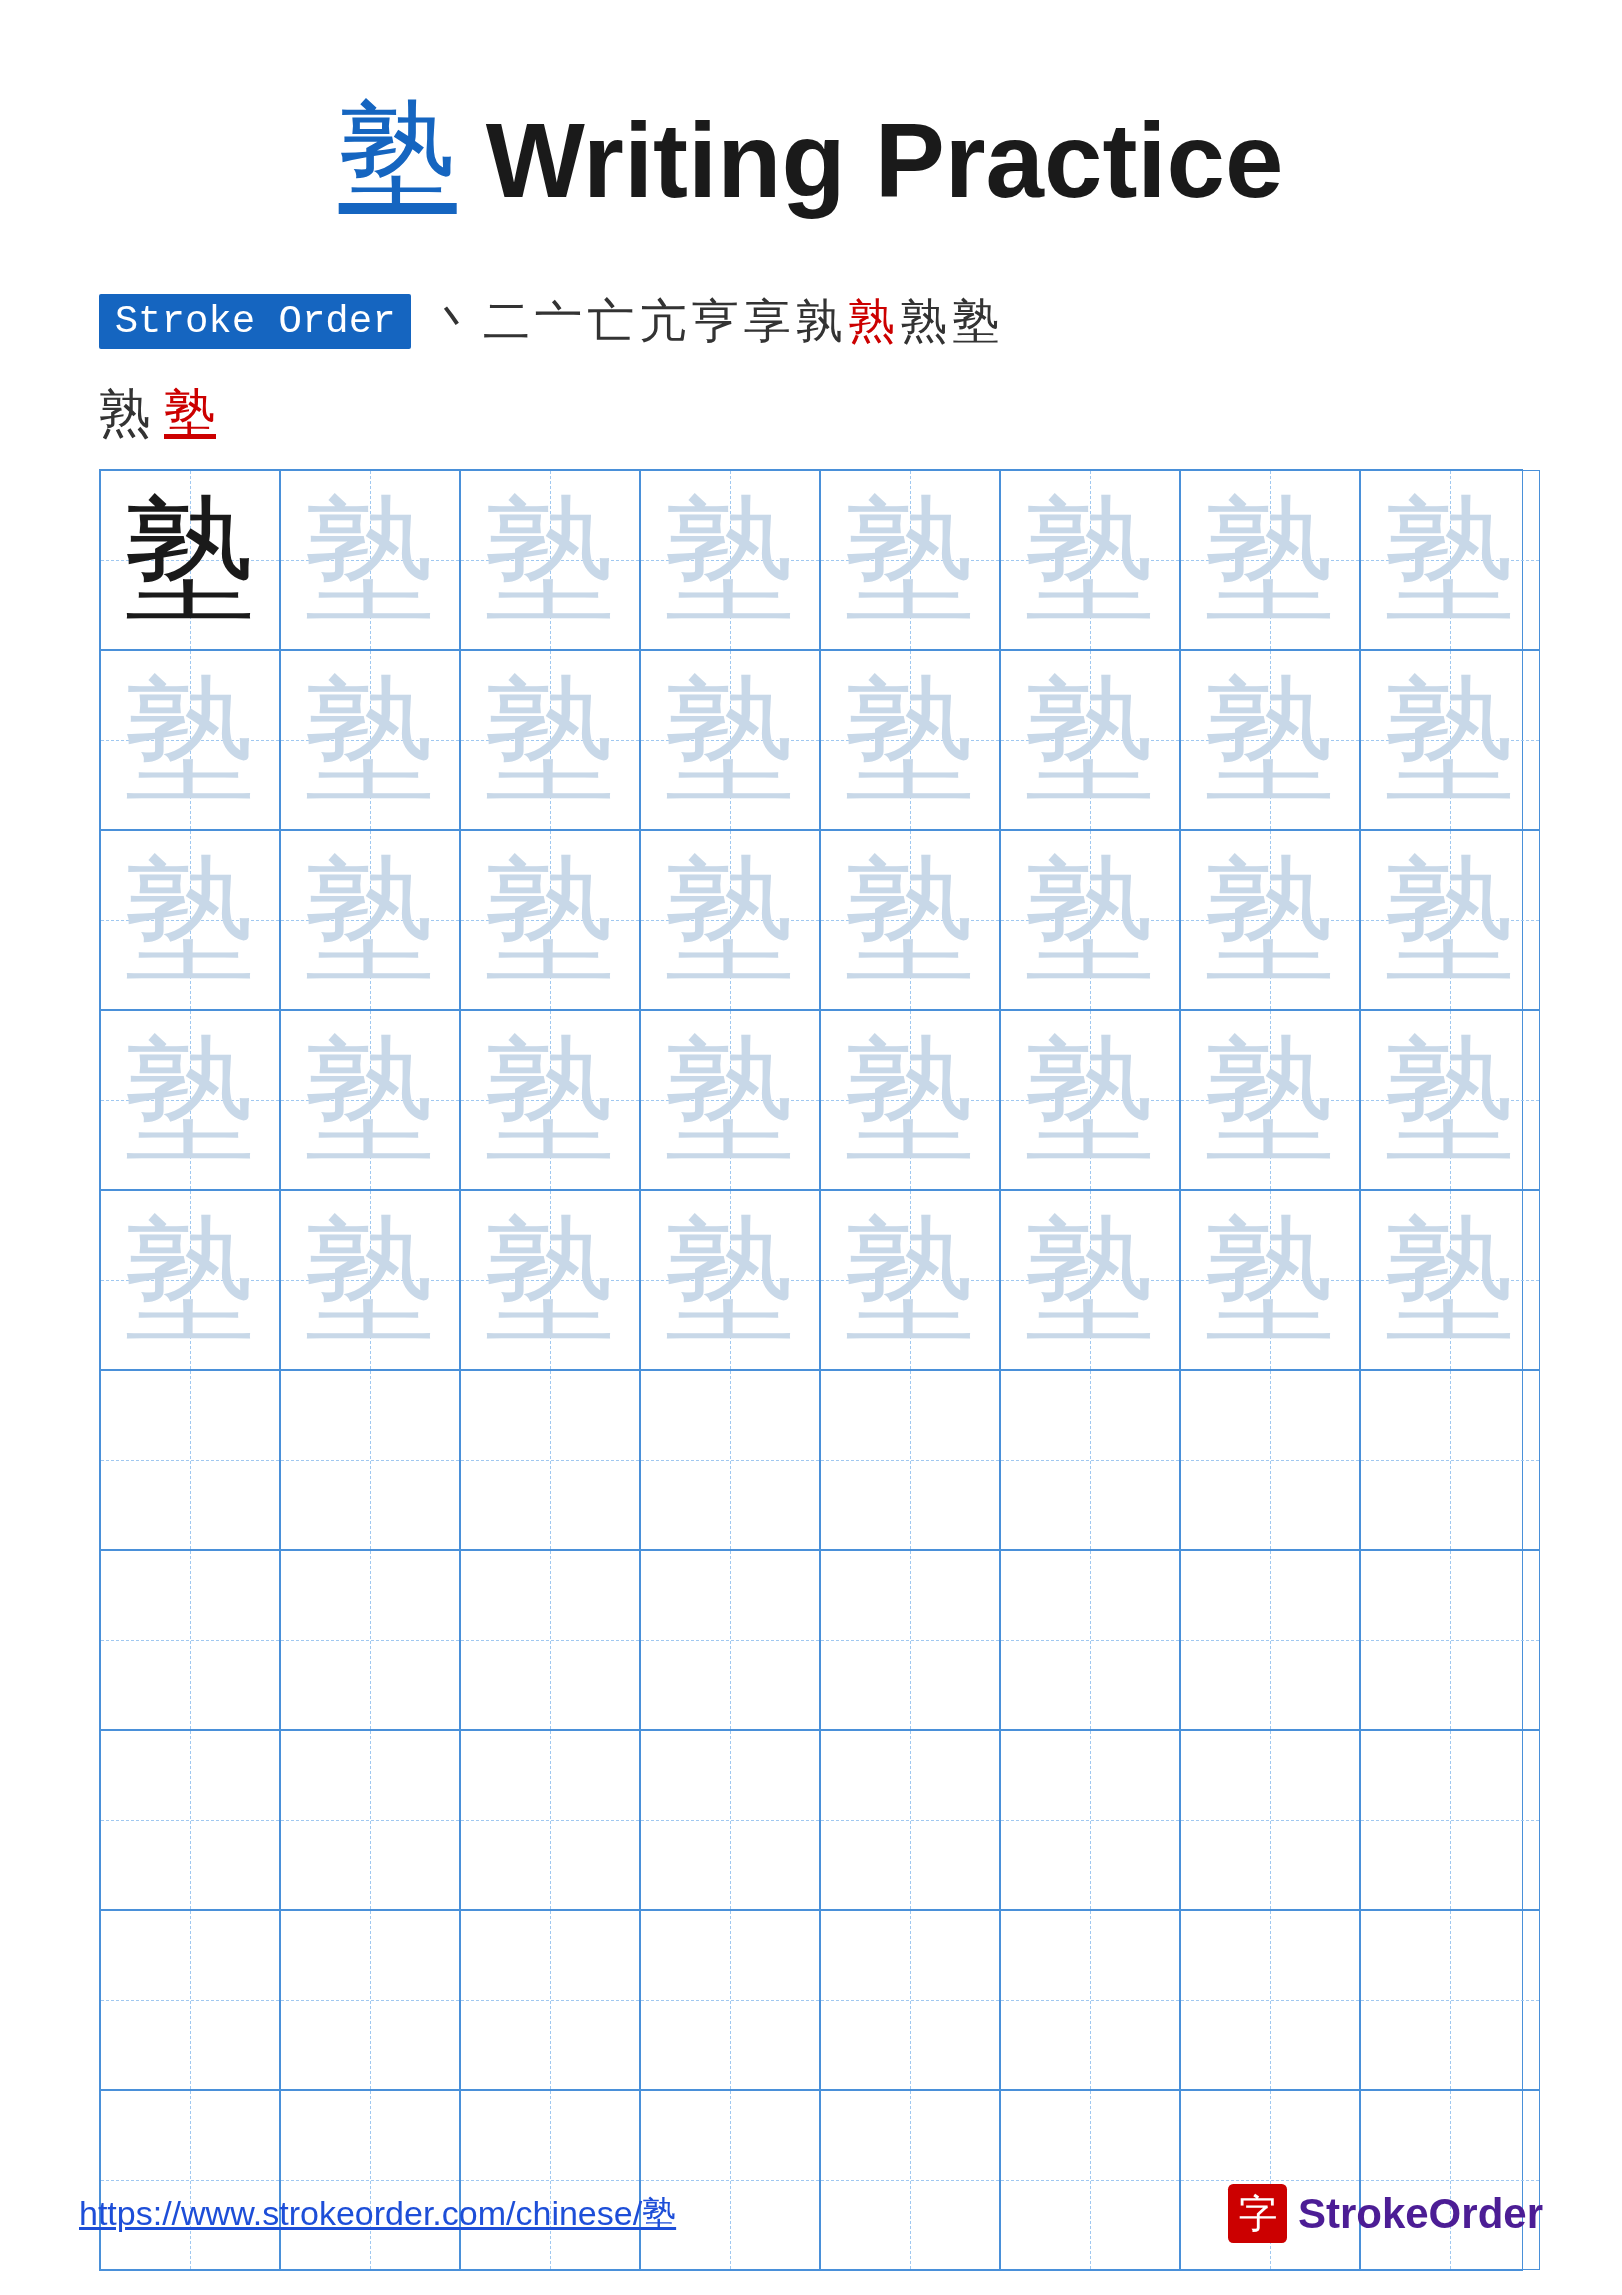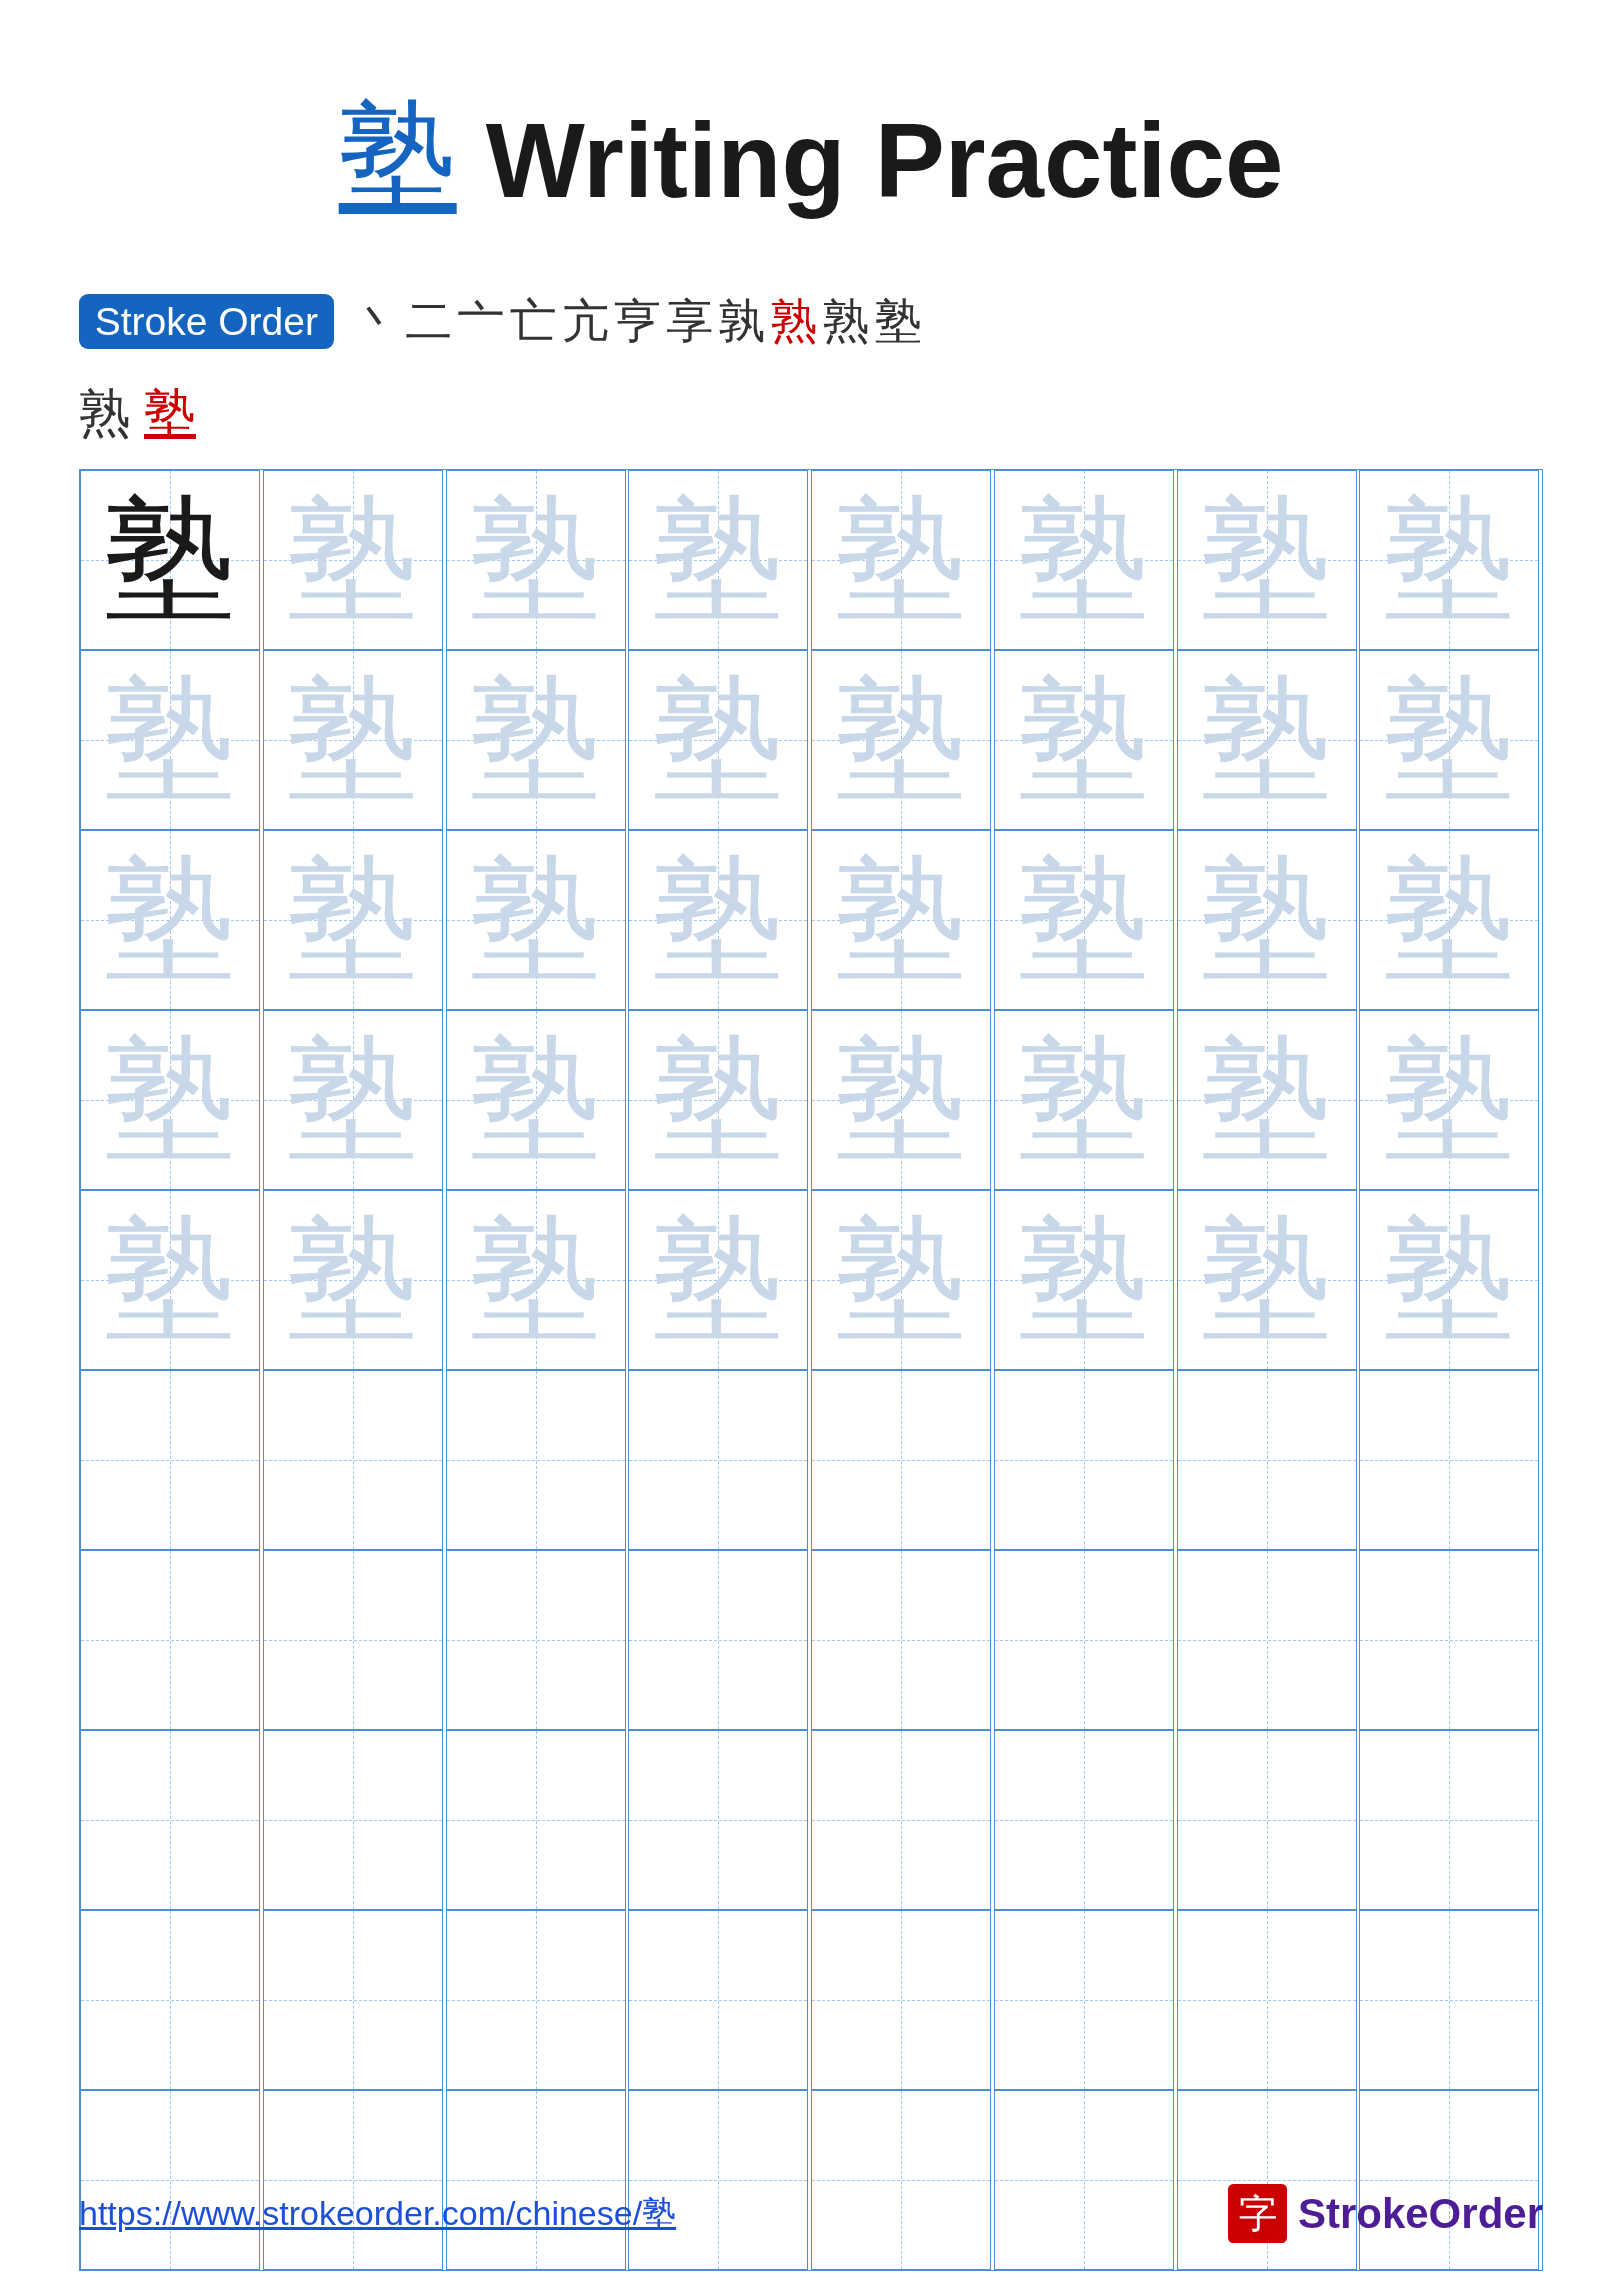--- a/index.html
+++ b/index.html
@@ -11,21 +11,21 @@
       font-family: serif;
       position: relative;
       overflow: hidden;
     }
 
     .page {
       width: 1622px;
       height: 2295px;
       background: #fff;
       position: relative;
-      padding: 52px 79px;
+      padding: 52px 99px;
     }
 
     
     .title-area {
       text-align: center;
       margin-bottom: 52px;
       margin-top: 26px;
     }
 
     .title-char {
@@ -49,23 +49,23 @@
       flex-wrap: wrap;
       align-items: center;
       margin-bottom: 26px;
       gap: 6.5px;
     }
 
     .stroke-order-label {
       background: #1565C0;
       color: #fff;
       font-size: 39px;
-      font-family: Liberation Sans, sans-serif;
+      font-family: Liberation Mono, monospace;
       padding: 5.2px 15.7px;
-      border-radius: 9px;
+      border-radius: 2px;
       white-space: nowrap;
     }
 
     .stroke-chars {
       display: flex;
       flex-wrap: wrap;
       align-items: center;
       gap: 5.2px;
       margin-left: 13px;
     }

